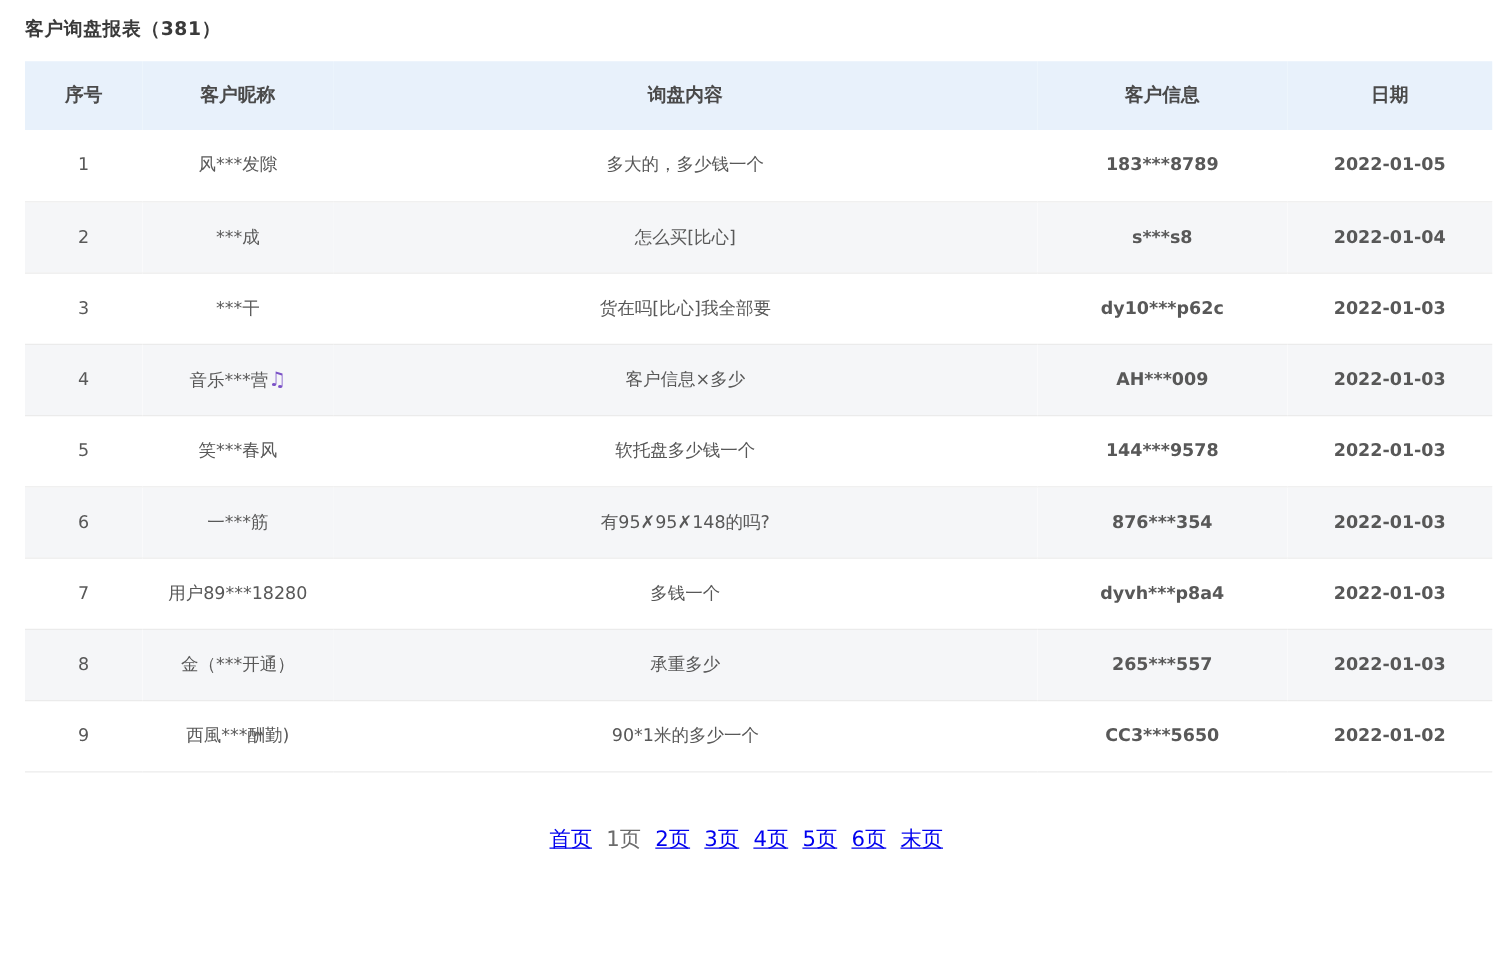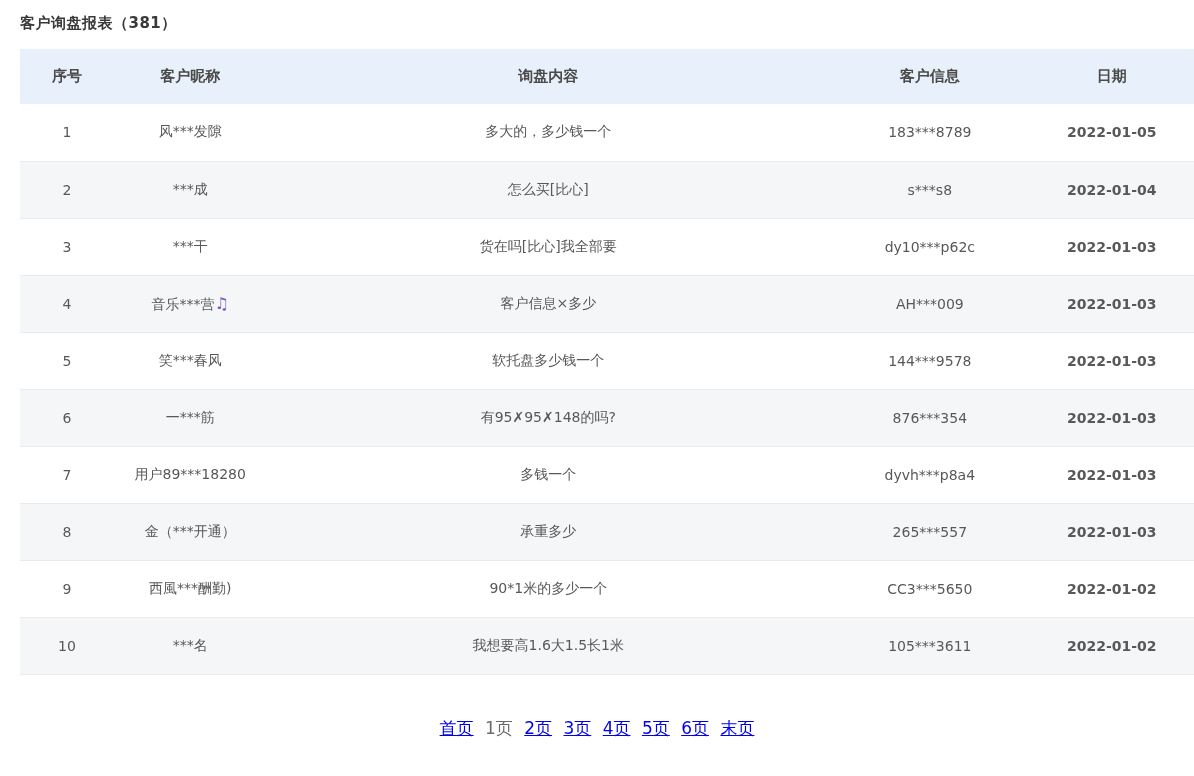--- a/index.html
+++ b/index.html
@@ -46,21 +46,21 @@
   table.report tbody tr {
     border-bottom: 1px solid #ebebeb;
     background: #ffffff;
   }
   table.report tbody tr:nth-child(even) {
     background: #f5f6f8;
   }
   .col-index    { width: 8%; }
   .col-nickname { width: 13%; margin-top: 35px; }
   .col-content  { width: 48%; }
-  .col-customer { width: 17%; }
+  .col-customer { width: 17%; font-weight: bold; }
   .col-date     { width: 14%; font-weight: bold; }
   .emoji-music {
     color: #7b52c7;
     font-weight: 700;
     font-size: 16px;
   }
   .pagination {
     margin-top: 42px;
     text-align: center;
     font-size: 17px;
@@ -148,23 +148,16 @@
         <td class="col-customer">265***557</td>
         <td class="col-date">2022-01-03</td>
       </tr>
       <tr>
         <td class="col-index">9</td>
         <td class="col-nickname">西風***酬勤)</td>
         <td class="col-content">90*1米的多少一个</td>
         <td class="col-customer">CC3***5650</td>
         <td class="col-date">2022-01-02</td>
       </tr>
-      <tr>
-        <td class="col-index">10</td>
-        <td class="col-nickname">***名</td>
-        <td class="col-content">我想要高1.6大1.5长1米</td>
-        <td class="col-customer">105***3611</td>
-        <td class="col-date">2022-01-02</td>
-      </tr>
     </tbody>
 </table>
 
 <div class="pagination"><a href="#" class="page-link">首页</a> <span class="page-current">1页</span> <a href="#" class="page-link">2页</a> <a href="#" class="page-link">3页</a> <a href="#" class="page-link">4页</a> <a href="#" class="page-link">5页</a> <a href="#" class="page-link">6页</a> <a href="#" class="page-link">末页</a> </div>
 
 </body></html>

